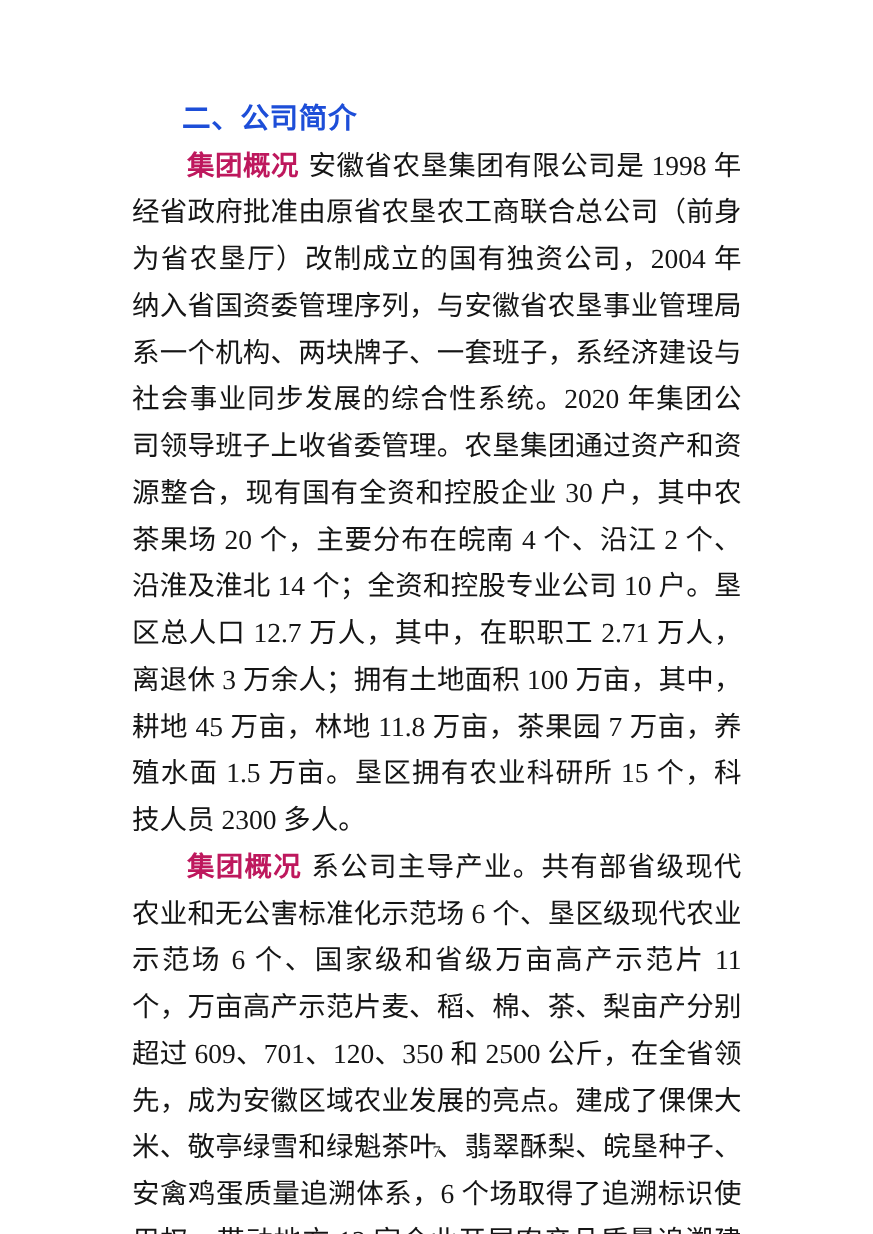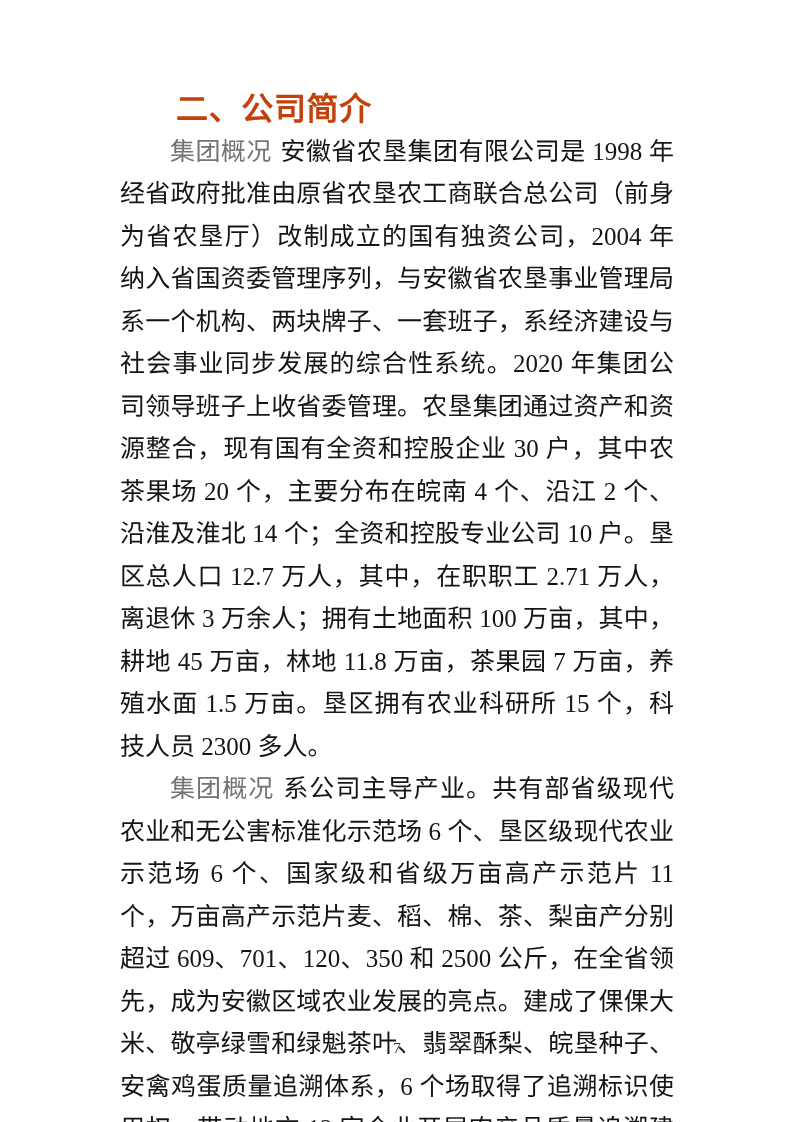--- a/index.html
+++ b/index.html
@@ -17,40 +17,40 @@
     font-family: "Liberation Serif", "DejaVu Serif", serif;
   }
   .content {
     position: absolute;
     left: 120px;
     top: 88px;
     width: 554px;
   }
   .heading {
     margin: 0;
-    font-family: Liberation Sans, sans-serif;
+    font-family: Liberation Mono, monospace;
     font-weight: bold;
-    font-size: 32px;
+    font-size: 26px;
     line-height: 42.5px;
     text-indent: 1.75em;
-    color: #c2410c;
+    color: #1d4ed8;
     letter-spacing: 0.02em;
   }
   .para {
     margin: 0;
     font-size: 25px;
     line-height: 42.5px;
     text-indent: 2em;
     text-align: justify;
     color: #151515;
   }
   .lead {
-    font-weight: normal;
+    font-weight: bold;
     margin-right: 0.35em;
-    color: #737373;
+    color: #be185d;
   }
   .page-number {
     position: absolute;
     left: 0;
     top: 1038px;
     width: 100%;
     text-align: center;
     font-size: 15px;
     line-height: 20px;
     color: #333333;

